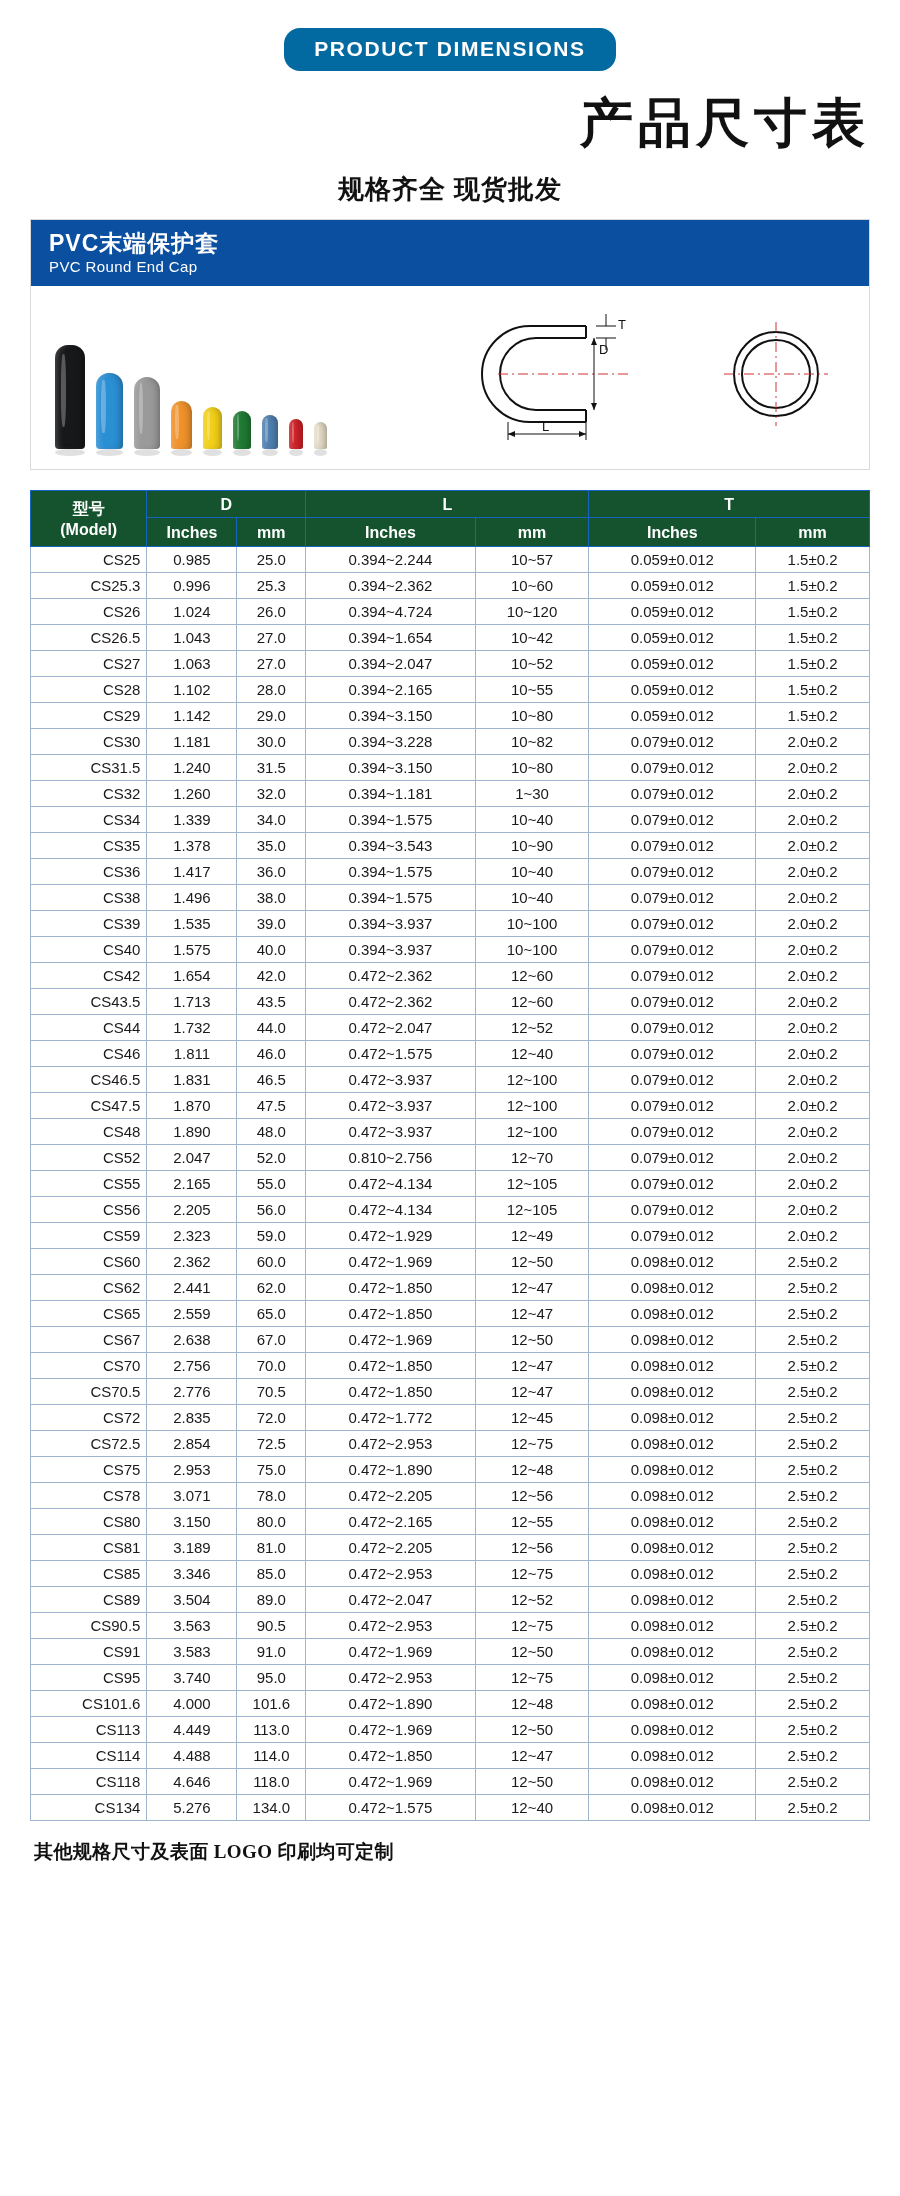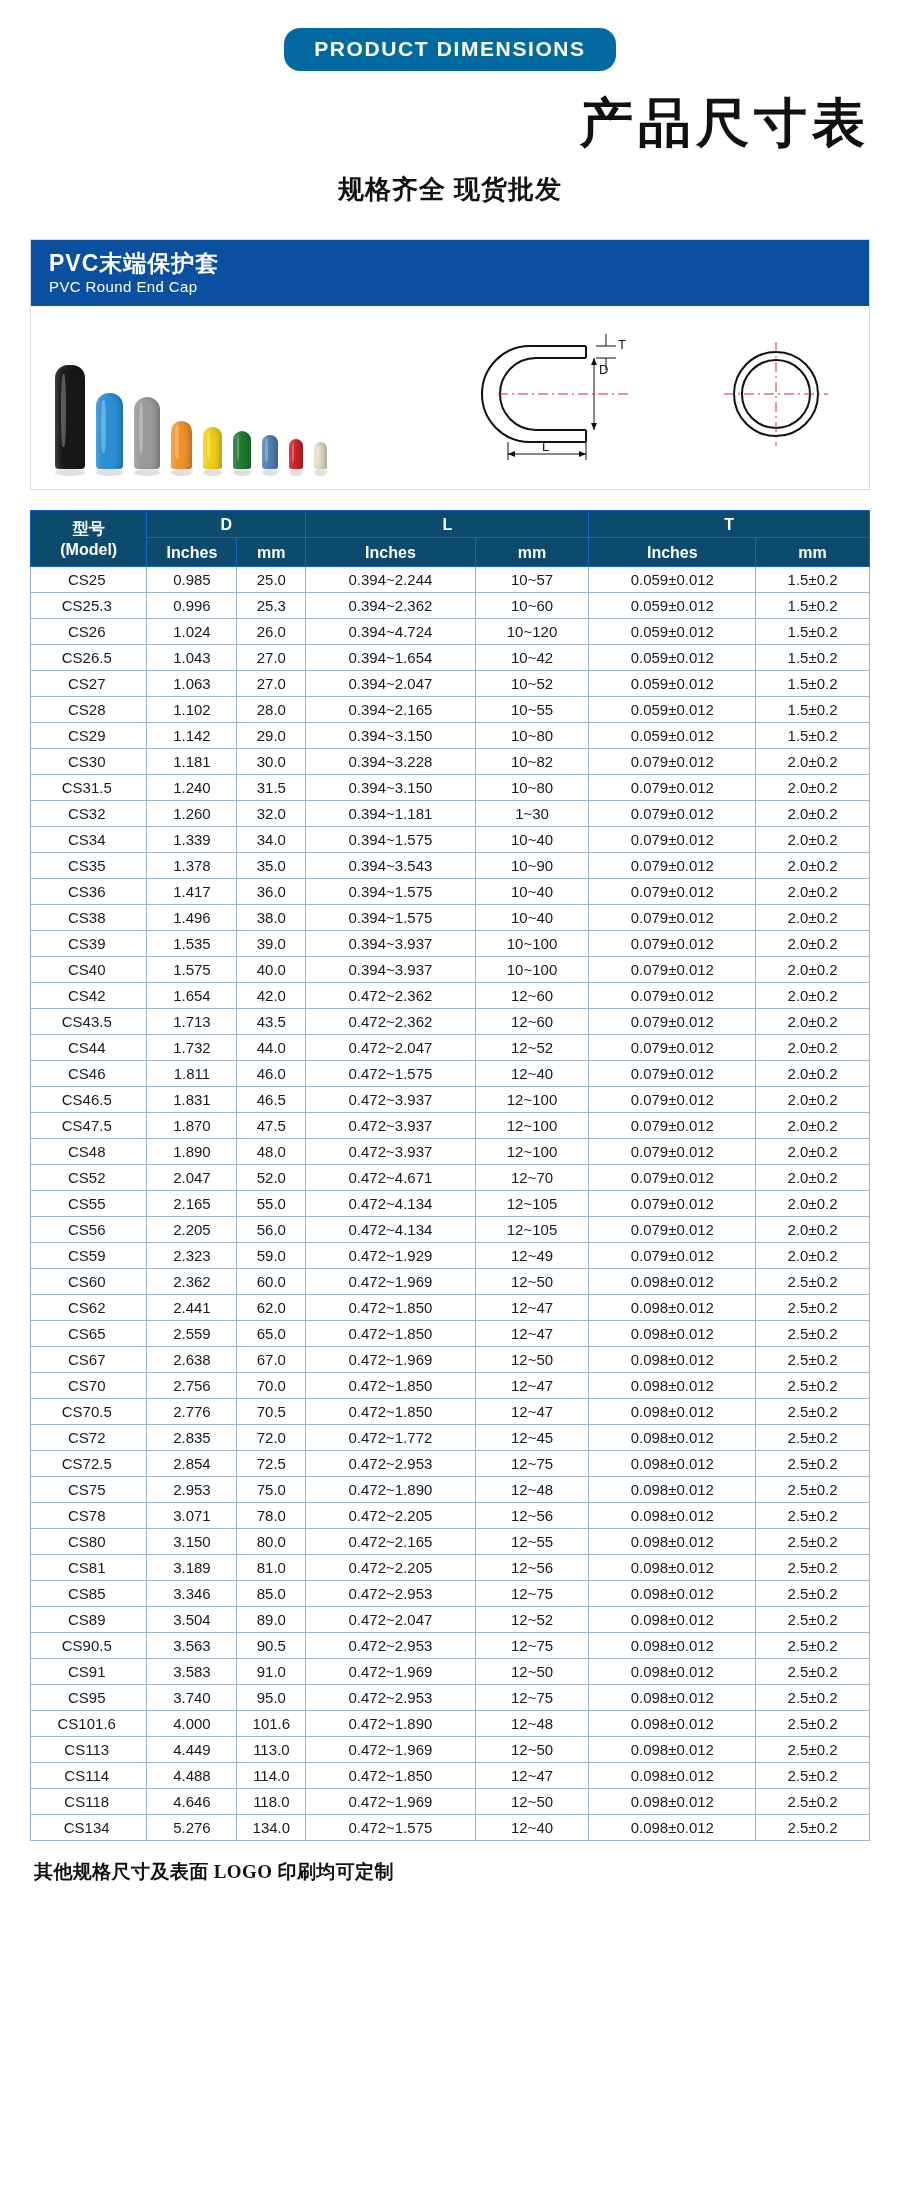--- a/index.html
+++ b/index.html
@@ -39,21 +39,21 @@
     text-align: center;
     font-size: 26px;
     font-weight: bold;
     margin: 12px 0 0 0;
     color: #111;
     letter-spacing: 1px;
   }
 
   
   .panel {
-    margin-top: 32px;
+    margin-top: 12px;
     border: 1px solid #d9d9d9;
     background: #ffffff;
   }
   .panel-head {
     background: #0b4fa0;
     color: #fff;
     padding: 10px 18px 11px 18px;
   }
   .panel-head .cn {
     font-size: 23px;
@@ -120,30 +120,30 @@
   }
   table.dims th, table.dims td {
     border: 1px solid #9fb4cd;
     padding: 2px 6px;
     height: 25px;
     line-height: 21px;
     text-align: center;
     white-space: nowrap;
   }
   table.dims thead th {
-    background: #0c4a6e;
+    background: #14532d;
     color: #ffffff;
     font-weight: bold;
     font-size: 16px;
     border-color: #1565c0;
   }
   table.dims thead th.grp { height: 27px; }
   table.dims thead tr.sub th { height: 29px; font-size: 16px; }
   table.dims td.model {
-    text-align: center;
+    text-align: right;
     padding-left: 2px;
   }
   th.model-head {
     font-size: 16px;
     line-height: 20px;
   }
   th.model-head .cn { display: block; }
   th.model-head .en { display: block; }
 
   col.c-model { width: 88px; }
@@ -497,21 +497,21 @@
           <td>48.0</td>
           <td>0.472~3.937</td>
           <td>12~100</td>
           <td>0.079±0.012</td>
           <td>2.0±0.2</td>
         </tr>
         <tr>
           <td class="model">CS52</td>
           <td>2.047</td>
           <td>52.0</td>
-          <td>0.472~4.671</td>
+          <td>0.810~2.756</td>
           <td>12~70</td>
           <td>0.079±0.012</td>
           <td>2.0±0.2</td>
         </tr>
         <tr>
           <td class="model">CS55</td>
           <td>2.165</td>
           <td>55.0</td>
           <td>0.472~4.134</td>
           <td>12~105</td>

